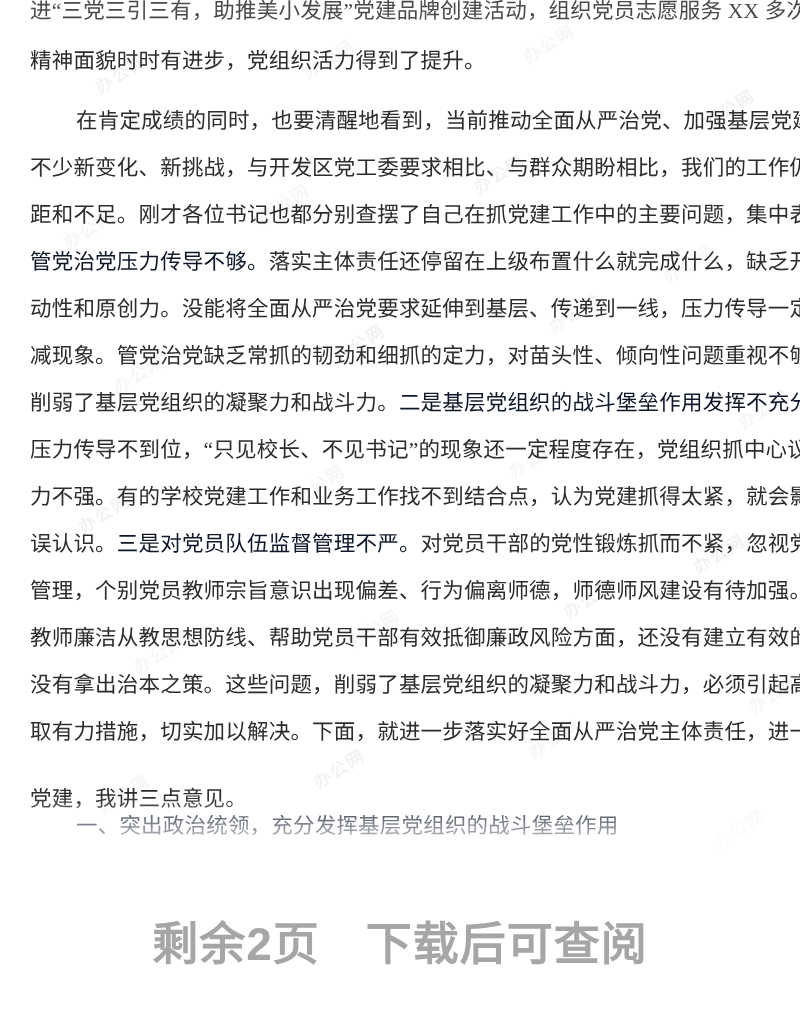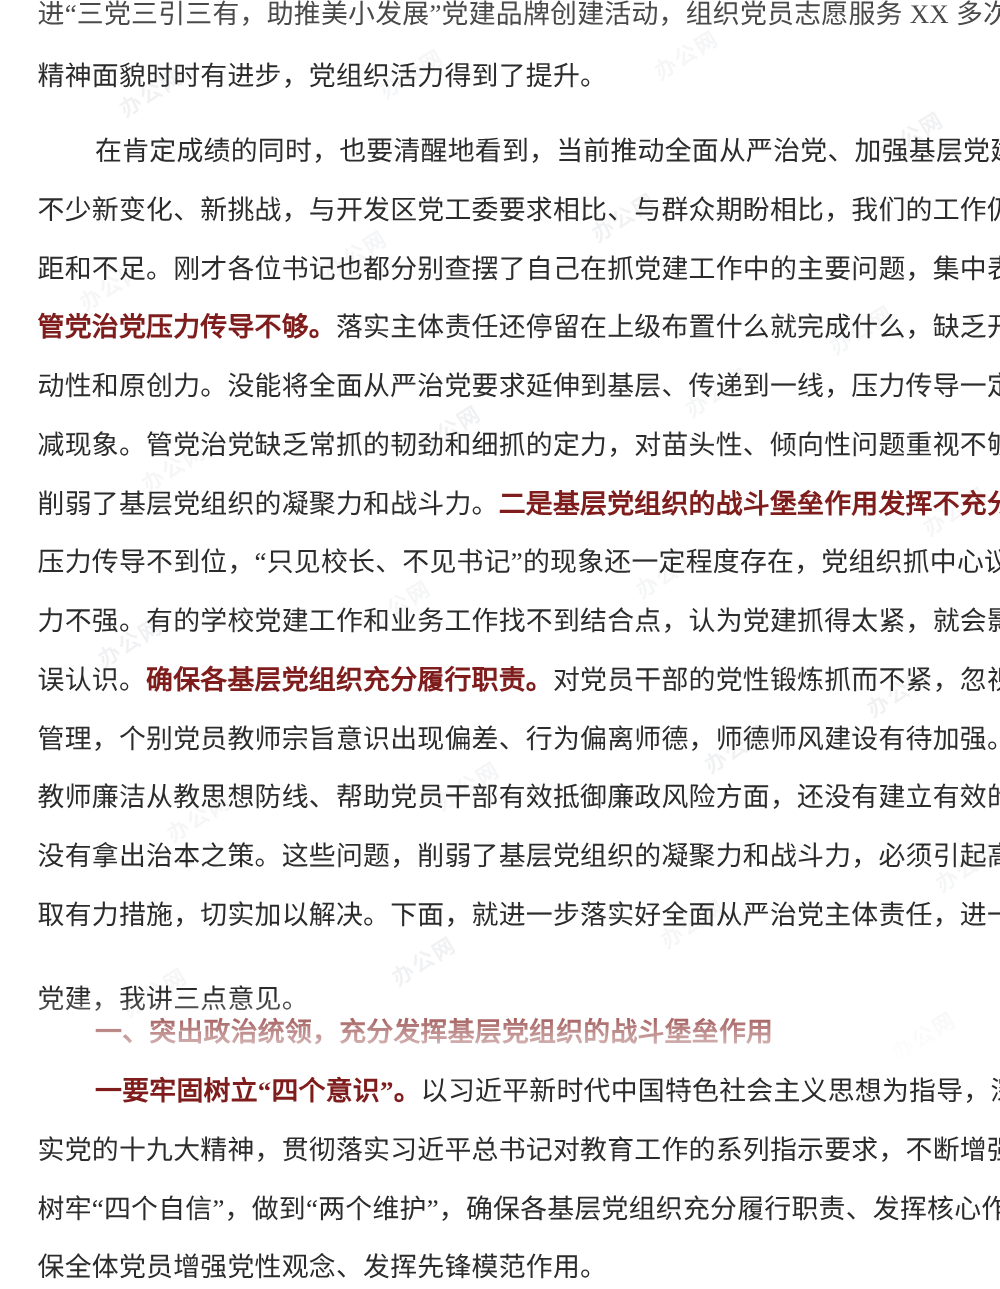--- a/index.html
+++ b/index.html
@@ -63,22 +63,22 @@
   .doc-line.indent {
     text-indent: 46px;
   }
   .doc-line.heading {
     font-weight: 700;
     color: #151515;
     text-indent: 46px;
   }
   
   .em {
-    font-weight: 700;
-    color: #7f1d1d;
+    font-weight: 400;
+    color: #0f172a;
   }
 
   
   #doc-body, .doc-line {
     -webkit-font-smoothing: antialiased;
   }
 
   
   #paywall {
     position: absolute;
@@ -158,29 +158,33 @@
       <div class="doc-line" style="top: 38px;"><span>精神面貌时时有进步，党组织活力得到了提升。</span></div>
       <div class="doc-line indent" style="top: 98px;"><span>在肯定成绩的同时，也要清醒地看到，当前推动全面从严治党、加强基层党建工作面临着</span></div>
       <div class="doc-line" style="top: 145px;"><span>不少新变化、新挑战，与开发区党工委要求相比、与群众期盼相比，我们的工作仍存在不少差</span></div>
       <div class="doc-line" style="top: 192px;"><span>距和不足。刚才各位书记也都分别查摆了自己在抓党建工作中的主要问题，集中表现在：</span></div>
       <div class="doc-line" style="top: 239px;"><span class="em">管党治党压力传导不够。</span><span>落实主体责任还停留在上级布置什么就完成什么，缺乏开展工作的主</span></div>
       <div class="doc-line" style="top: 286px;"><span>动性和原创力。没能将全面从严治党要求延伸到基层、传递到一线，压力传导一定程度存在递</span></div>
       <div class="doc-line" style="top: 333px;"><span>减现象。管党治党缺乏常抓的韧劲和细抓的定力，对苗头性、倾向性问题重视不够，管党治党</span></div>
       <div class="doc-line" style="top: 380px;"><span>削弱了基层党组织的凝聚力和战斗力。</span><span class="em">二是基层党组织的战斗堡垒作用发挥不充分。</span></div>
       <div class="doc-line" style="top: 427px;"><span>压力传导不到位，“只见校长、不见书记”的现象还一定程度存在，党组织抓中心议大事的能</span></div>
       <div class="doc-line" style="top: 474px;"><span>力不强。有的学校党建工作和业务工作找不到结合点，认为党建抓得太紧，就会影响教学的错</span></div>
-      <div class="doc-line" style="top: 521px;"><span>误认识。</span><span class="em">确保各基层党组织充分履行职责。</span><span>对党员干部的党性锻炼抓而不紧，忽视党员教师队伍</span></div>
+      <div class="doc-line" style="top: 521px;"><span>误认识。</span><span class="em">三是对党员队伍监督管理不严。</span><span>对党员干部的党性锻炼抓而不紧，忽视党员教师队伍</span></div>
       <div class="doc-line" style="top: 568px;"><span>管理，个别党员教师宗旨意识出现偏差、行为偏离师德，师德师风建设有待加强。在筑牢党员</span></div>
       <div class="doc-line" style="top: 615px;"><span>教师廉洁从教思想防线、帮助党员干部有效抵御廉政风险方面，还没有建立有效的防范机制，</span></div>
       <div class="doc-line" style="top: 662px;"><span>没有拿出治本之策。这些问题，削弱了基层党组织的凝聚力和战斗力，必须引起高度重视，采</span></div>
       <div class="doc-line" style="top: 709px;"><span>取有力措施，切实加以解决。下面，就进一步落实好全面从严治党主体责任，进一步夯实基层</span></div>
       <div class="doc-line" style="top: 776px;"><span>党建，我讲三点意见。</span></div>
       <div class="doc-line heading" style="top: 803px;"><span class="em">一、突出政治统领，充分发挥基层党组织的战斗堡垒作用</span></div>
       <div class="doc-line indent" style="top: 850px;"><span class="em">一要牢固树立“四个意识”。</span><span>以习近平新时代中国特色社会主义思想为指导，深入贯彻落</span></div>
       <div class="doc-line" style="top: 897px;"><span>实党的十九大精神，贯彻落实习近平总书记对教育工作的系列指示要求，不断增强“四个意识”、</span></div>
       <div class="doc-line" style="top: 944px;"><span>树牢“四个自信”，做到“两个维护”，确保各基层党组织充分履行职责、发挥核心作用，确</span></div>
       <div class="doc-line" style="top: 991px;"><span>保全体党员增强党性观念、发挥先锋模范作用。</span></div>
     </div>
 
   <div id="fade"></div>
 
+  <div id="paywall">
+    <span class="paywall-text">剩余2页</span>
+    <span class="paywall-text">下载后可查阅</span>
+  </div>
 
 </div>
 
 </body></html>

